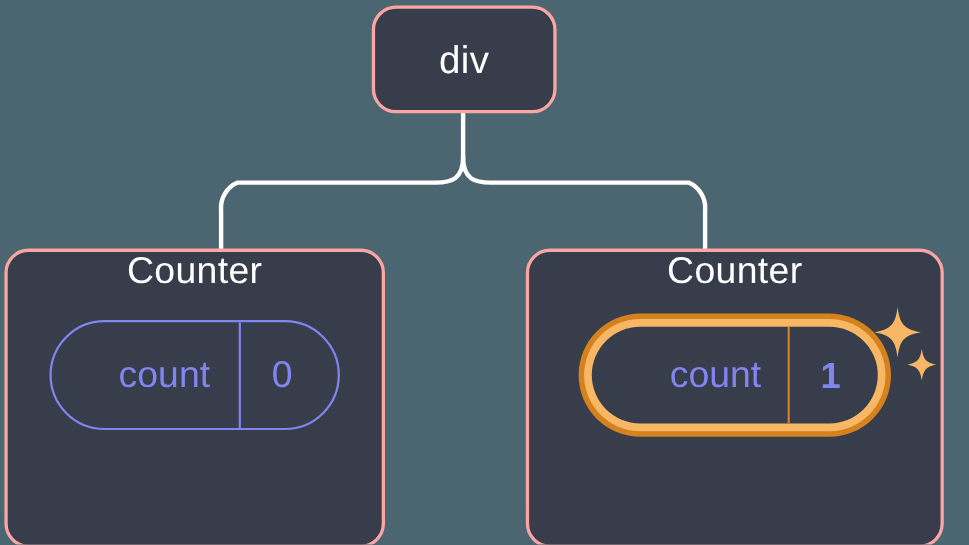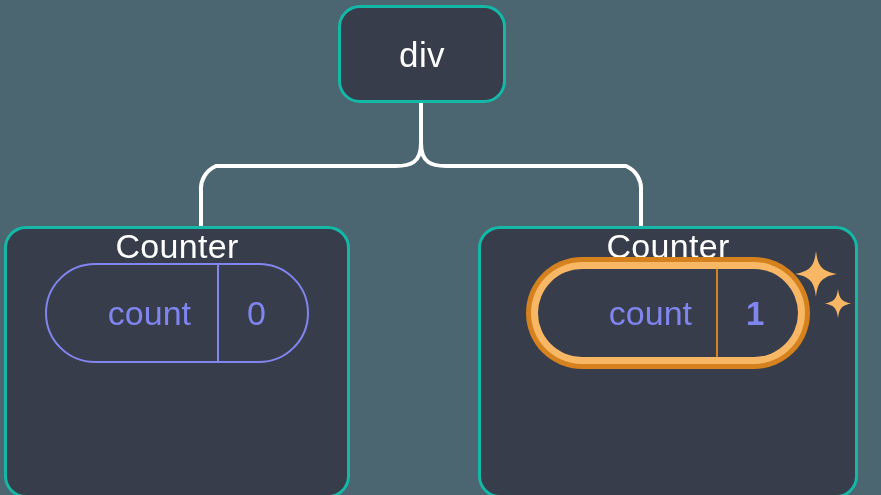--- a/index.html
+++ b/index.html
@@ -27,21 +27,21 @@
     width: 881px;
     height: 495px;
     pointer-events: none;
   }
 
   
   .node {
     position: absolute;
     box-sizing: border-box;
     background: #373d4a;
-    border: 3px solid #14b8a6;
+    border: 3px solid #fca5a5;
     border-radius: 22px;
   }
 
   
   #node-root {
     left: 338px;
     top: 5px;
     width: 168px;
     height: 98px;
     display: flex;
@@ -78,20 +78,21 @@
     color: #ffffff;
     font-size: 34px;
     font-weight: 300;
     letter-spacing: 0.3px;
     line-height: 1;
   }
 
   
   .pill-wrap {
     position: relative;
+    margin-top: 28px;
   }
   .pill {
     box-sizing: border-box;
     display: flex;
     align-items: stretch;
     height: 100px;
     border-radius: 50px;
   }
   .pill.plain {
     border: 2px solid #8085f0;

